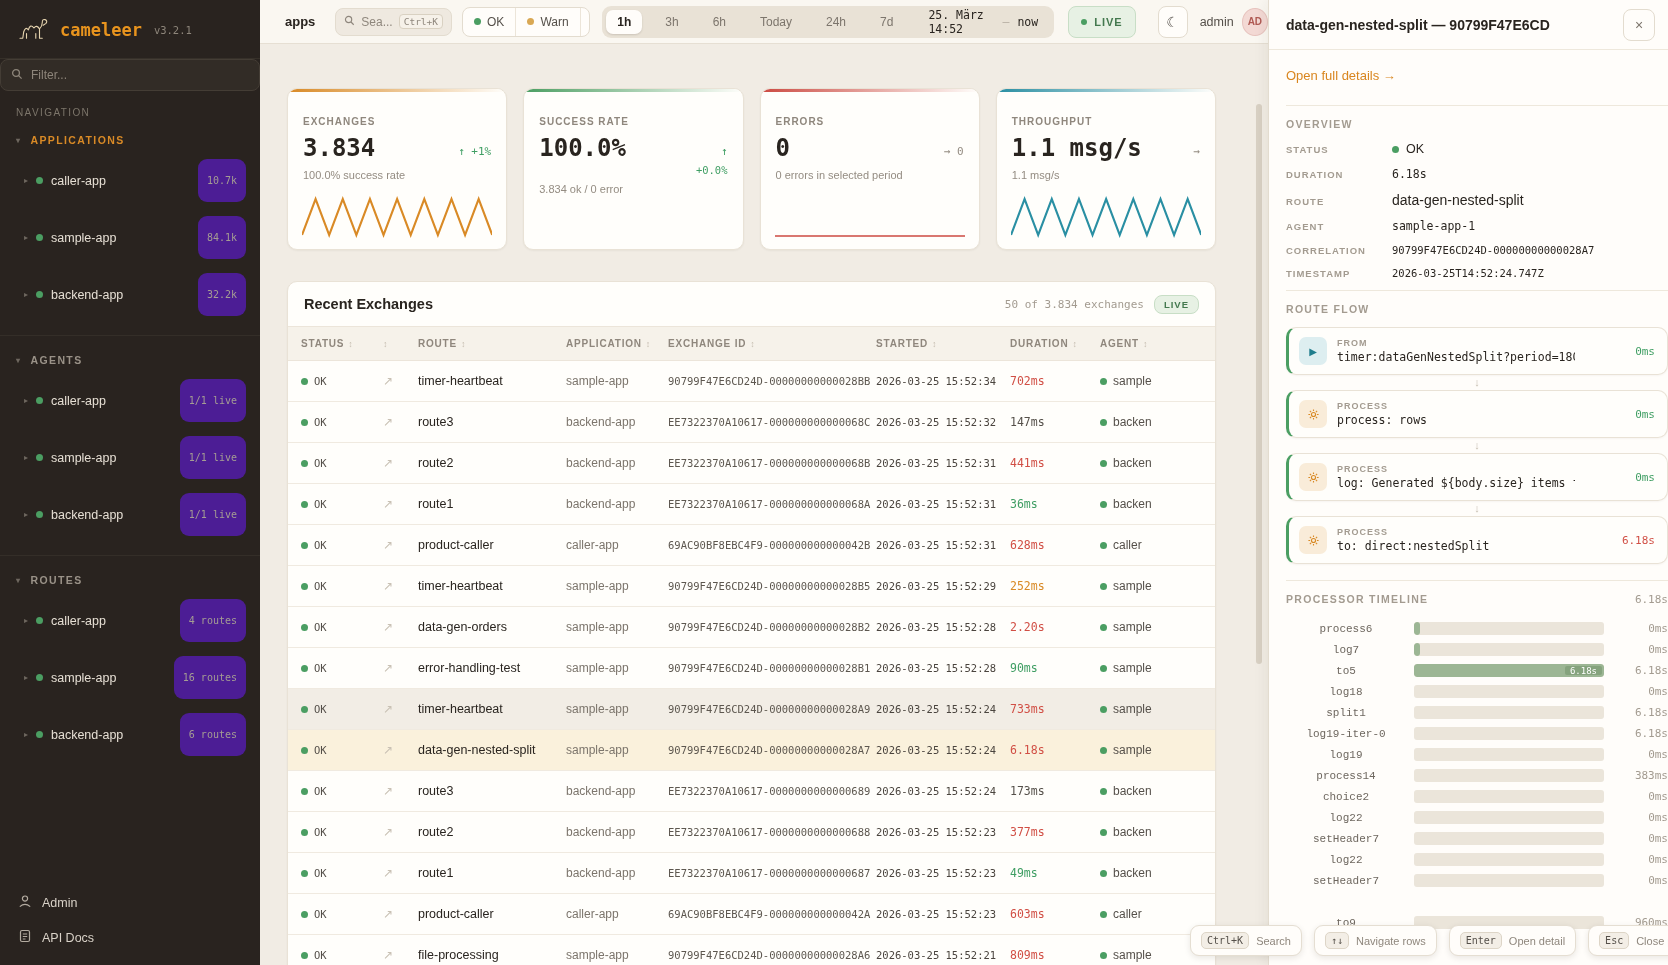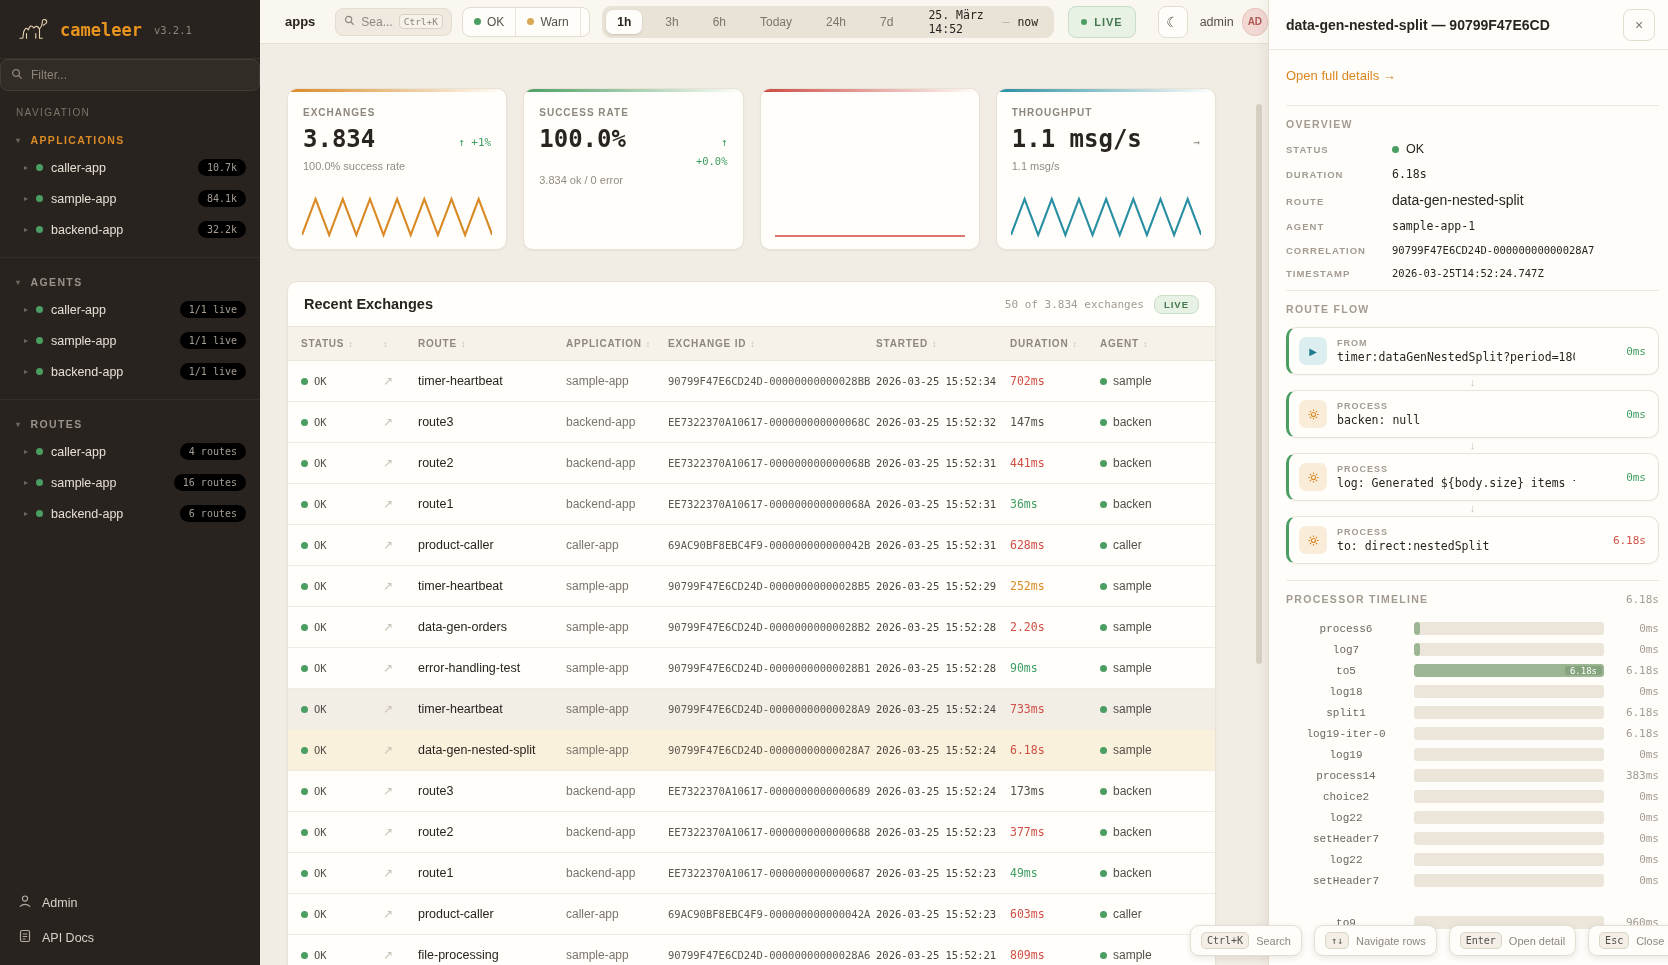--- a/index.html
+++ b/index.html
@@ -17,21 +17,21 @@
   .nav-label{padding:16px 16px 4px;font-size:10px;letter-spacing:1.4px;color:#7c756a;font-weight:normal}
   .sec{padding:6px 0 8px}
   .sec + .sec{border-top:1px solid #342e28;margin-top:4px;padding-top:12px}
   .sec-head{display:flex;align-items:center;gap:9px;padding:6px 16px;font-size:10.5px;font-weight:bold;
             letter-spacing:1.4px;color:#9a9288}
   .sec-head .caret{font-size:8px;color:#6e675f}
   .sec.accent .sec-head .lbl{color:#d98a26}
   .sec-item{display:flex;align-items:center;gap:8px;padding:7px 14px 7px 24px;font-size:12.5px;color:#e6dfd4;cursor:pointer}
   .sec-item .caret{font-size:8px;color:#6e675f}
   .dot{width:7px;height:7px;border-radius:50%;background:#4b9e62;flex:0 0 auto}
-  .badge{margin-left:auto;background:#000000;color:#a59d93;border-radius:9px;padding:3px 9px;
+  .badge{margin-left:auto;background:#4c1d95;color:#a59d93;border-radius:9px;padding:16px 9px;
          font-family:"DejaVu Sans Mono",monospace;font-size:10px;white-space:nowrap}
   .sb-foot{position:absolute;left:0;right:0;bottom:10px}
   .sb-foot .foot-item{display:flex;align-items:center;gap:10px;padding:9px 18px;font-size:12.5px;color:#d9d2c8;cursor:pointer}
   .sb-foot svg{flex:0 0 auto}
 
   
   .topbar{position:absolute;left:260px;top:0;width:1008px;height:44px;background:#faf7f1;
           border-bottom:1px solid #e6dfd3;display:flex;align-items:center;z-index:2;box-sizing:border-box}
   .crumb{margin-left:25px;font-size:13px;font-weight:bold;color:#29241f}
   .searchpill{margin-left:20px;width:122px;height:28px;background:#efe9e0;border:1px solid #e3dccf;border-radius:8px;
@@ -57,21 +57,21 @@
   .avatar{margin-left:8px;width:26px;height:26px;border-radius:50%;background:#f3d9d4;border:1px solid #e7c3be;
           color:#b05a54;font-size:10px;font-weight:bold;display:flex;align-items:center;justify-content:center}
 
   
   .main{position:absolute;left:260px;top:44px;width:1008px;height:921px;overflow:hidden}
   .vscroll{position:absolute;left:996px;top:60px;width:6px;height:560px;background:#d8d0c3;border-radius:3px}
   .cards{position:absolute;left:27px;top:44px;width:929px;display:flex;gap:16px}
   .scard{flex:1;height:160px;background:#fffefb;border:1px solid #e9e2d6;border-radius:10px;position:relative;
          overflow:hidden;box-shadow:0 1px 2px rgba(40,30,20,.05)}
   .scard .accent{position:absolute;top:0;left:0;right:0;height:3px}
-  .scard .inner{padding:18px 15px}
+  .scard .inner{padding:27px 15px}
   .slabel{font-size:10px;font-weight:bold;letter-spacing:1px;color:#8f877d;margin-bottom:8px}
   .svalrow{display:flex;align-items:center;gap:8px}
   .sval{font-family:"DejaVu Sans Mono",monospace;font-weight:bold;font-size:24px;line-height:1.12;color:#29241f}
   .sdelta{margin-left:auto;font-family:"DejaVu Sans Mono",monospace;font-size:11px;margin-top:6px;white-space:nowrap}
   .sdelta2{text-align:right;font-family:"DejaVu Sans Mono",monospace;font-size:10.5px;margin-top:2px}
   .ssub{font-size:11px;color:#948c82;margin-top:7px}
   .spark{position:absolute;left:14px;right:14px;bottom:8px;height:52px}
   .tone-ok{color:#3f9e63}.tone-warn{color:#d98a26}.tone-bad{color:#d14f45}.tone-neutral{color:#55504a}.tone-dim{color:#948c82}
 
   
@@ -99,21 +99,21 @@
   .cell-dur{font-family:"DejaVu Sans Mono",monospace;font-size:11.5px}
   .cell-agent{display:flex;align-items:center;gap:6px;font-size:12px;color:#55504a;white-space:nowrap;overflow:hidden}
 
   
   .panel{position:absolute;left:1268px;top:0;width:400px;height:965px;background:#fffdfa;border-left:1px solid #e3dccf;
          box-shadow:-4px 0 12px rgba(40,30,20,.05);z-index:4;box-sizing:border-box;overflow:hidden}
   .p-head{height:50px;border-bottom:1px solid #eee8dc;display:flex;align-items:center;padding:0 13px 0 17px;box-sizing:border-box}
   .p-title{font-size:14px;font-weight:bold;color:#29241f;flex:1;white-space:nowrap;overflow:hidden}
   .p-close{width:30px;height:30px;border:1px solid #e3dccf;border-radius:8px;background:#fffdfa;color:#7c756c;
            font-size:14px;display:flex;align-items:center;justify-content:center;cursor:pointer}
-  .p-body{padding:10px 9px 0 17px}
+  .p-body{padding:10px 0 0 17px}
   .p-link{display:inline-block;color:#d9861f;font-size:13px;margin:8px 0 12px;cursor:pointer;text-decoration:none}
   .pdiv{border:0;border-top:1px solid #eee8dc;margin:10px 0}
   .p-sec{display:flex;align-items:baseline;font-size:10.5px;font-weight:bold;letter-spacing:1.3px;color:#a39b90;margin:12px 0 12px}
   .p-sec .right{margin-left:auto;font-family:"DejaVu Sans Mono",monospace;font-weight:normal;letter-spacing:0;font-size:11px;color:#a39b90}
   .kv{display:grid;grid-template-columns:96px 1fr;column-gap:10px;align-items:baseline;margin-bottom:11px}
   .kv .k{font-size:9.5px;font-weight:bold;letter-spacing:1px;color:#a39b90}
   .kv .v{font-size:12.5px;color:#29241f}
   .kv .v.m{font-family:"DejaVu Sans Mono",monospace;font-size:11.5px}
   .kv .v.sm{font-family:"DejaVu Sans Mono",monospace;font-size:10.5px}
   .kv .v.big{font-size:14px}
@@ -339,20 +339,28 @@
             <div class="svalrow">
               <div class="sval">100.0%</div>
               <div class="sdelta tone-ok">↑</div>
             </div>
             <div class="sdelta2 tone-ok">+0.0%</div>
             <div class="ssub">3.834 ok / 0 error</div>
           </div>
         </div>
         <div class="scard">
           <div class="accent" style="background:linear-gradient(90deg,#cc4a42,#fffefb)"></div>
+          <div class="inner">
+            <div class="slabel">ERRORS</div>
+            <div class="svalrow">
+              <div class="sval">0</div>
+              <div class="sdelta tone-dim">→ 0</div>
+            </div>
+            <div class="ssub">0 errors in selected period</div>
+          </div>
           <div class="spark"><svg width="100%" height="100%" viewBox="0 0 140 52" preserveAspectRatio="none">
               <polyline points="0,47 140,47" fill="none" stroke="#cc4a42" stroke-width="1.6"></polyline>
             </svg></div>
         </div>
         <div class="scard">
           <div class="accent" style="background:linear-gradient(90deg,#2a8fa3,#fffefb)"></div>
           <div class="inner">
             <div class="slabel">THROUGHPUT</div>
             <div class="svalrow">
               <div class="sval">1.1 msg/s</div>
@@ -710,21 +718,21 @@
           <div class="flow-arrow">↓</div>
           <div class="flow-step">
             <div class="chip proc">
               <svg width="13" height="13" viewBox="0 0 14 14" fill="none" stroke="currentColor" stroke-width="1.2">
                 <circle cx="7" cy="7" r="2.2"></circle>
                 <path d="M7 1.5 V3.3 M7 10.7 V12.5 M1.5 7 H3.3 M10.7 7 H12.5 M3.1 3.1 L4.4 4.4 M9.6 9.6 L10.9 10.9 M10.9 3.1 L9.6 4.4 M4.4 9.6 L3.1 10.9"></path>
               </svg>
             </div>
             <div class="flow-meta">
               <div class="flow-kind">PROCESS</div>
-              <div class="flow-text">backen: null</div>
+              <div class="flow-text">process: rows</div>
             </div>
             <div class="flow-time tone-ok">0ms</div>
           </div>
           <div class="flow-arrow">↓</div>
           <div class="flow-step">
             <div class="chip proc">
               <svg width="13" height="13" viewBox="0 0 14 14" fill="none" stroke="currentColor" stroke-width="1.2">
                 <circle cx="7" cy="7" r="2.2"></circle>
                 <path d="M7 1.5 V3.3 M7 10.7 V12.5 M1.5 7 H3.3 M10.7 7 H12.5 M3.1 3.1 L4.4 4.4 M9.6 9.6 L10.9 10.9 M10.9 3.1 L9.6 4.4 M4.4 9.6 L3.1 10.9"></path>
               </svg>

